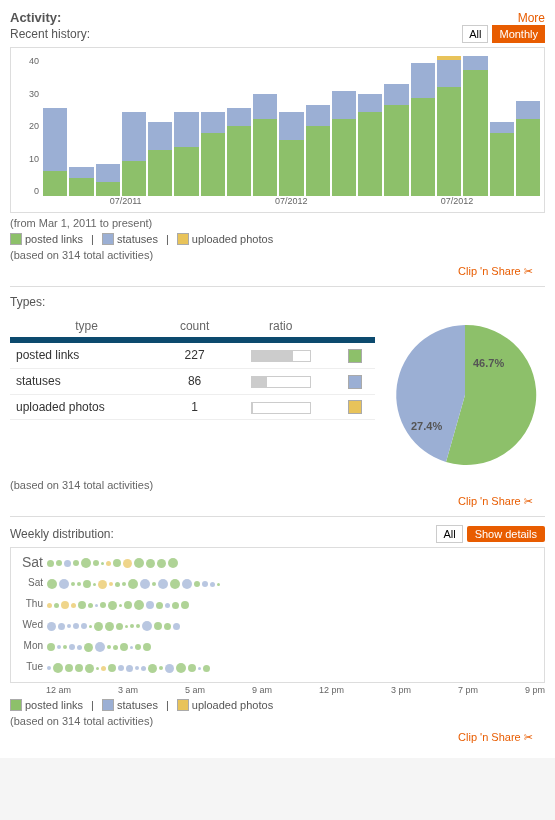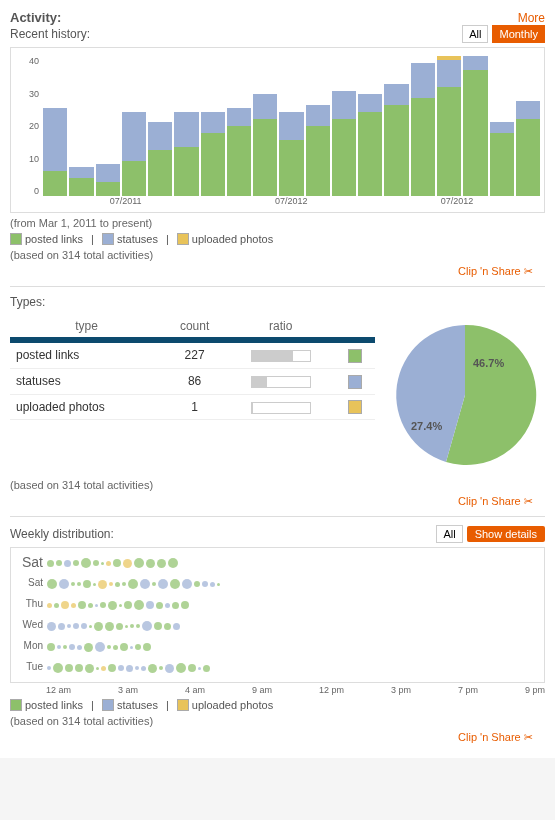--- a/index.html
+++ b/index.html
@@ -627,21 +627,21 @@
             <span class="dot" style="width: 10px; height: 10px; background: rgb(141, 192, 106); opacity: 0.7; display: inline-block;"></span>
             <span class="dot" style="width: 8px; height: 8px; background: rgb(141, 192, 106); opacity: 0.7; display: inline-block;"></span>
             <span class="dot" style="width: 3px; height: 3px; background: rgb(155, 175, 212); opacity: 0.7; display: inline-block;"></span>
             <span class="dot" style="width: 7px; height: 7px; background: rgb(141, 192, 106); opacity: 0.7; display: inline-block;"></span>
           </div>
         </div>
       </div>
     <div class="x-axis-weekly">
       <span>12 am</span>
       <span>3 am</span>
-      <span>4 am</span>
+      <span>5 am</span>
       <span>9 am</span>
       <span>12 pm</span>
       <span>3 pm</span>
       <span>7 pm</span>
       <span>9 pm</span>
     </div>
 
     <div class="legend">
       <div class="legend-item">
         <span class="legend-color" style="background:#8dc06a;"></span>

